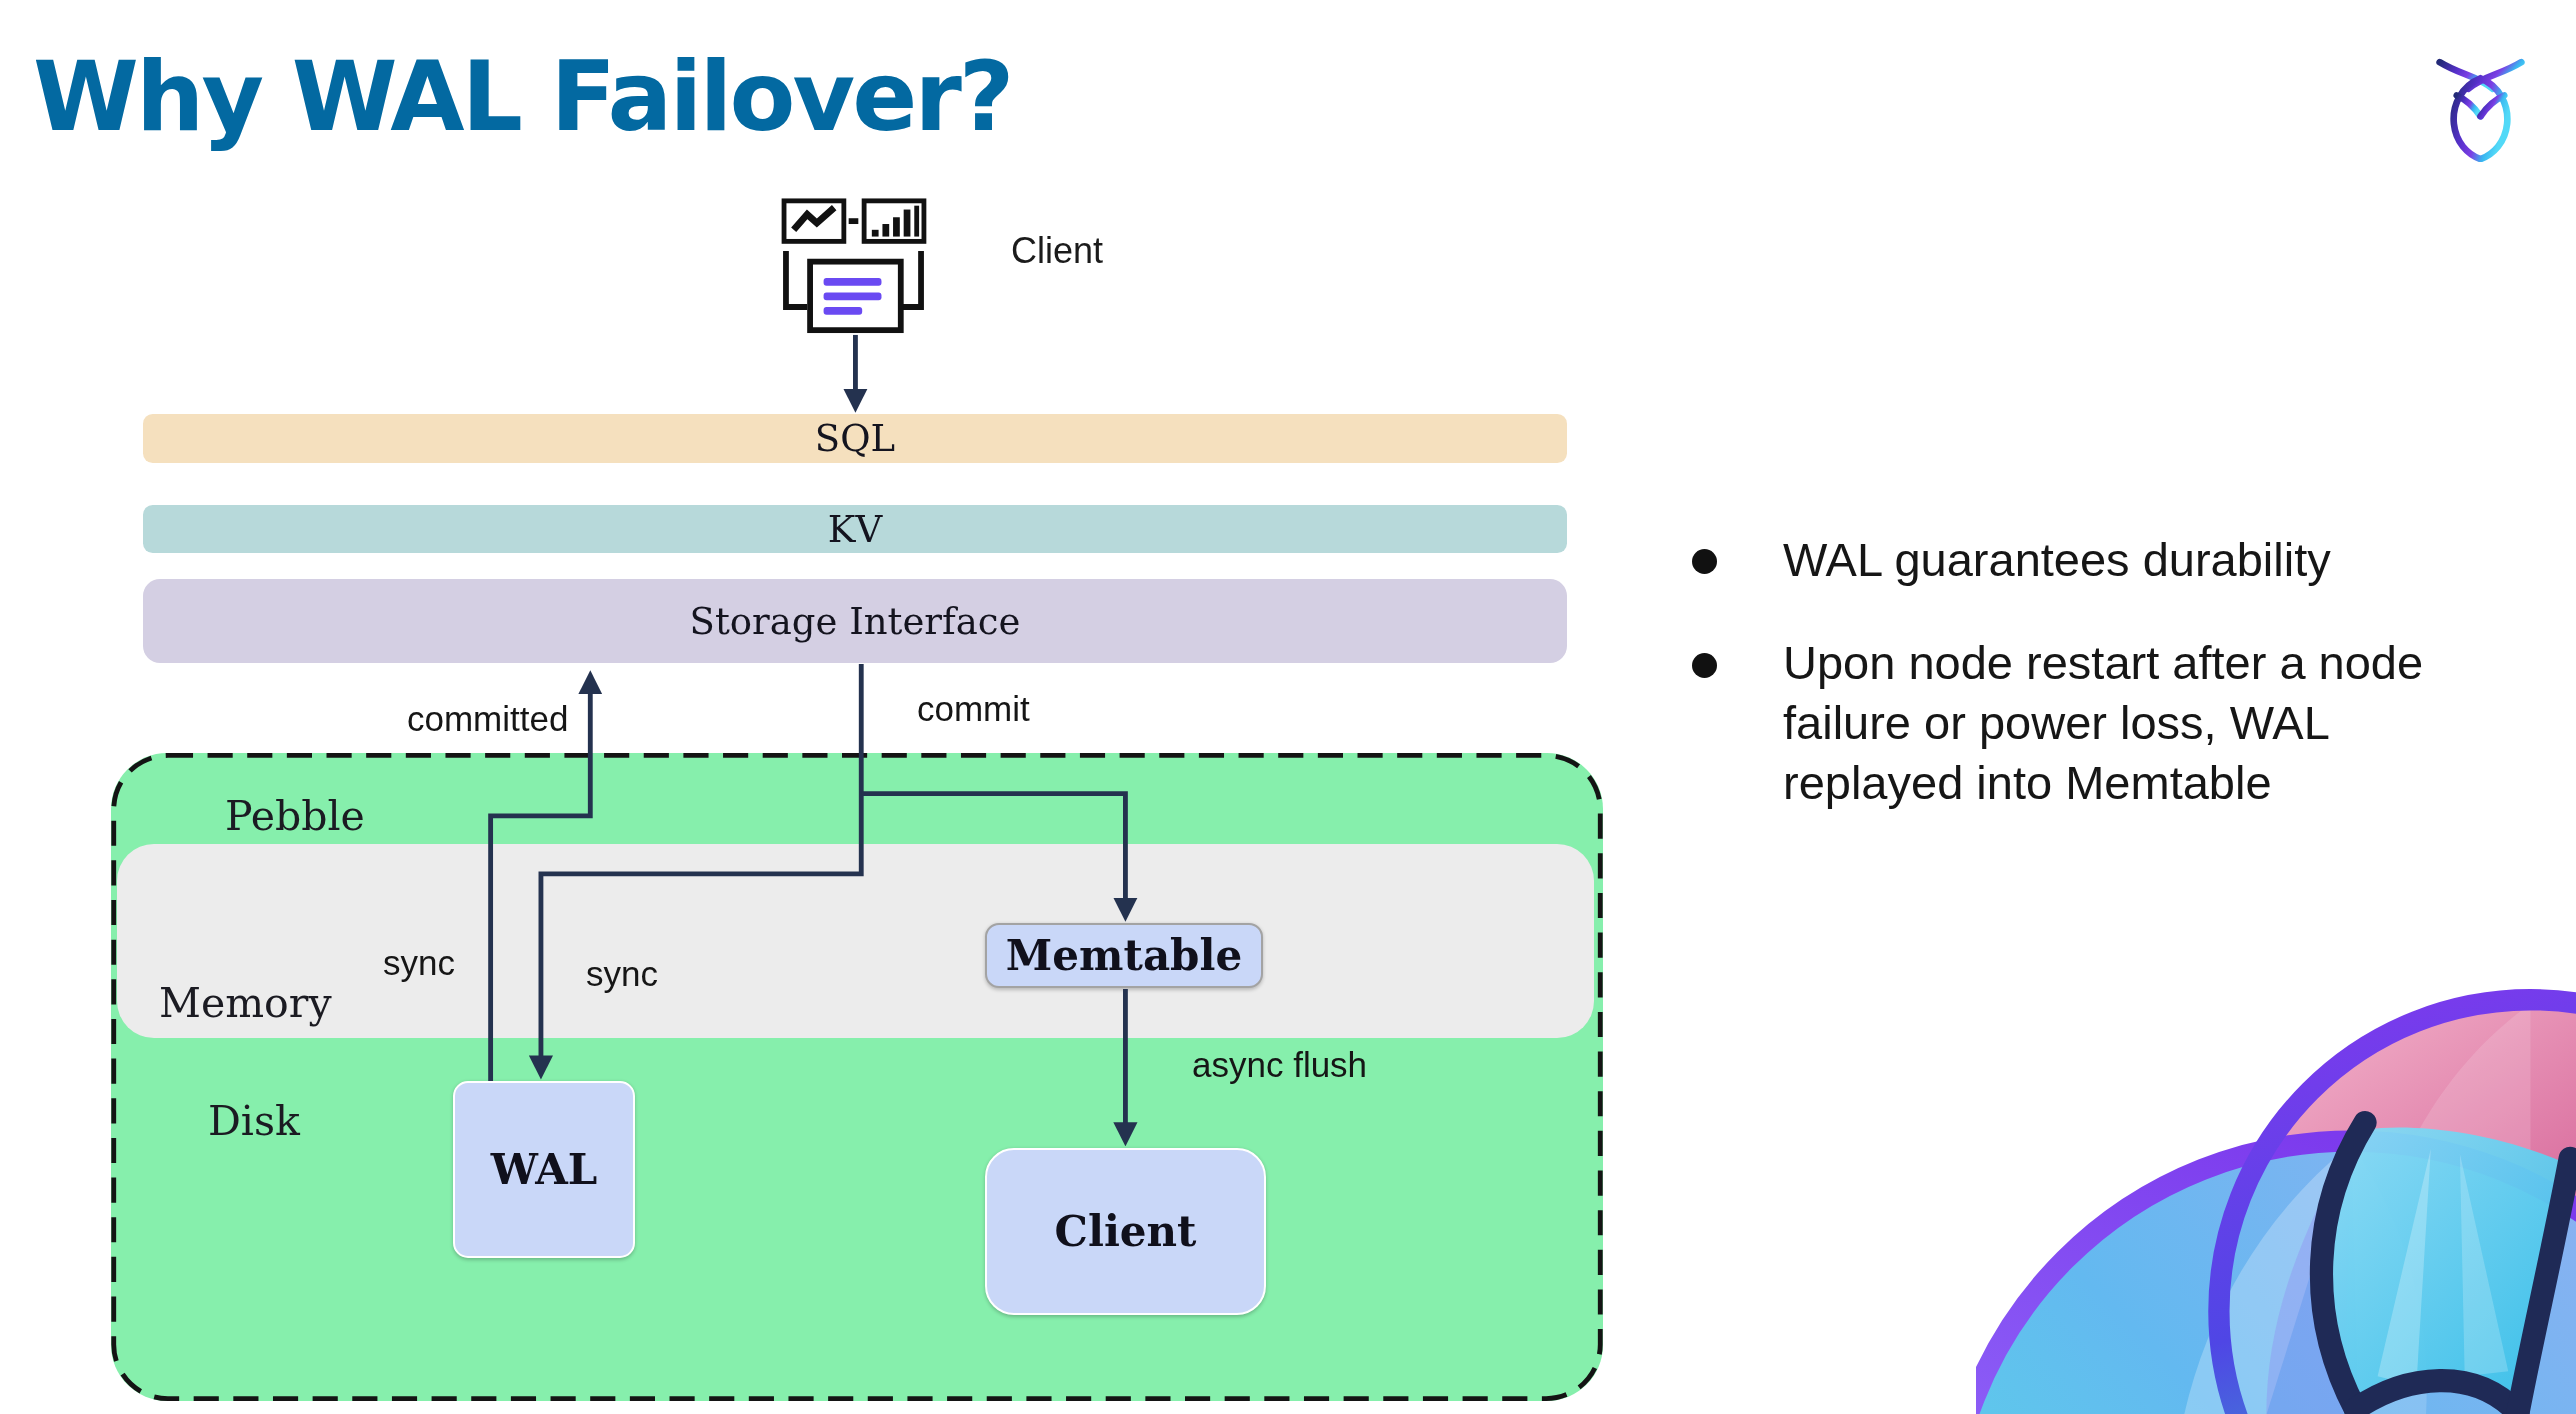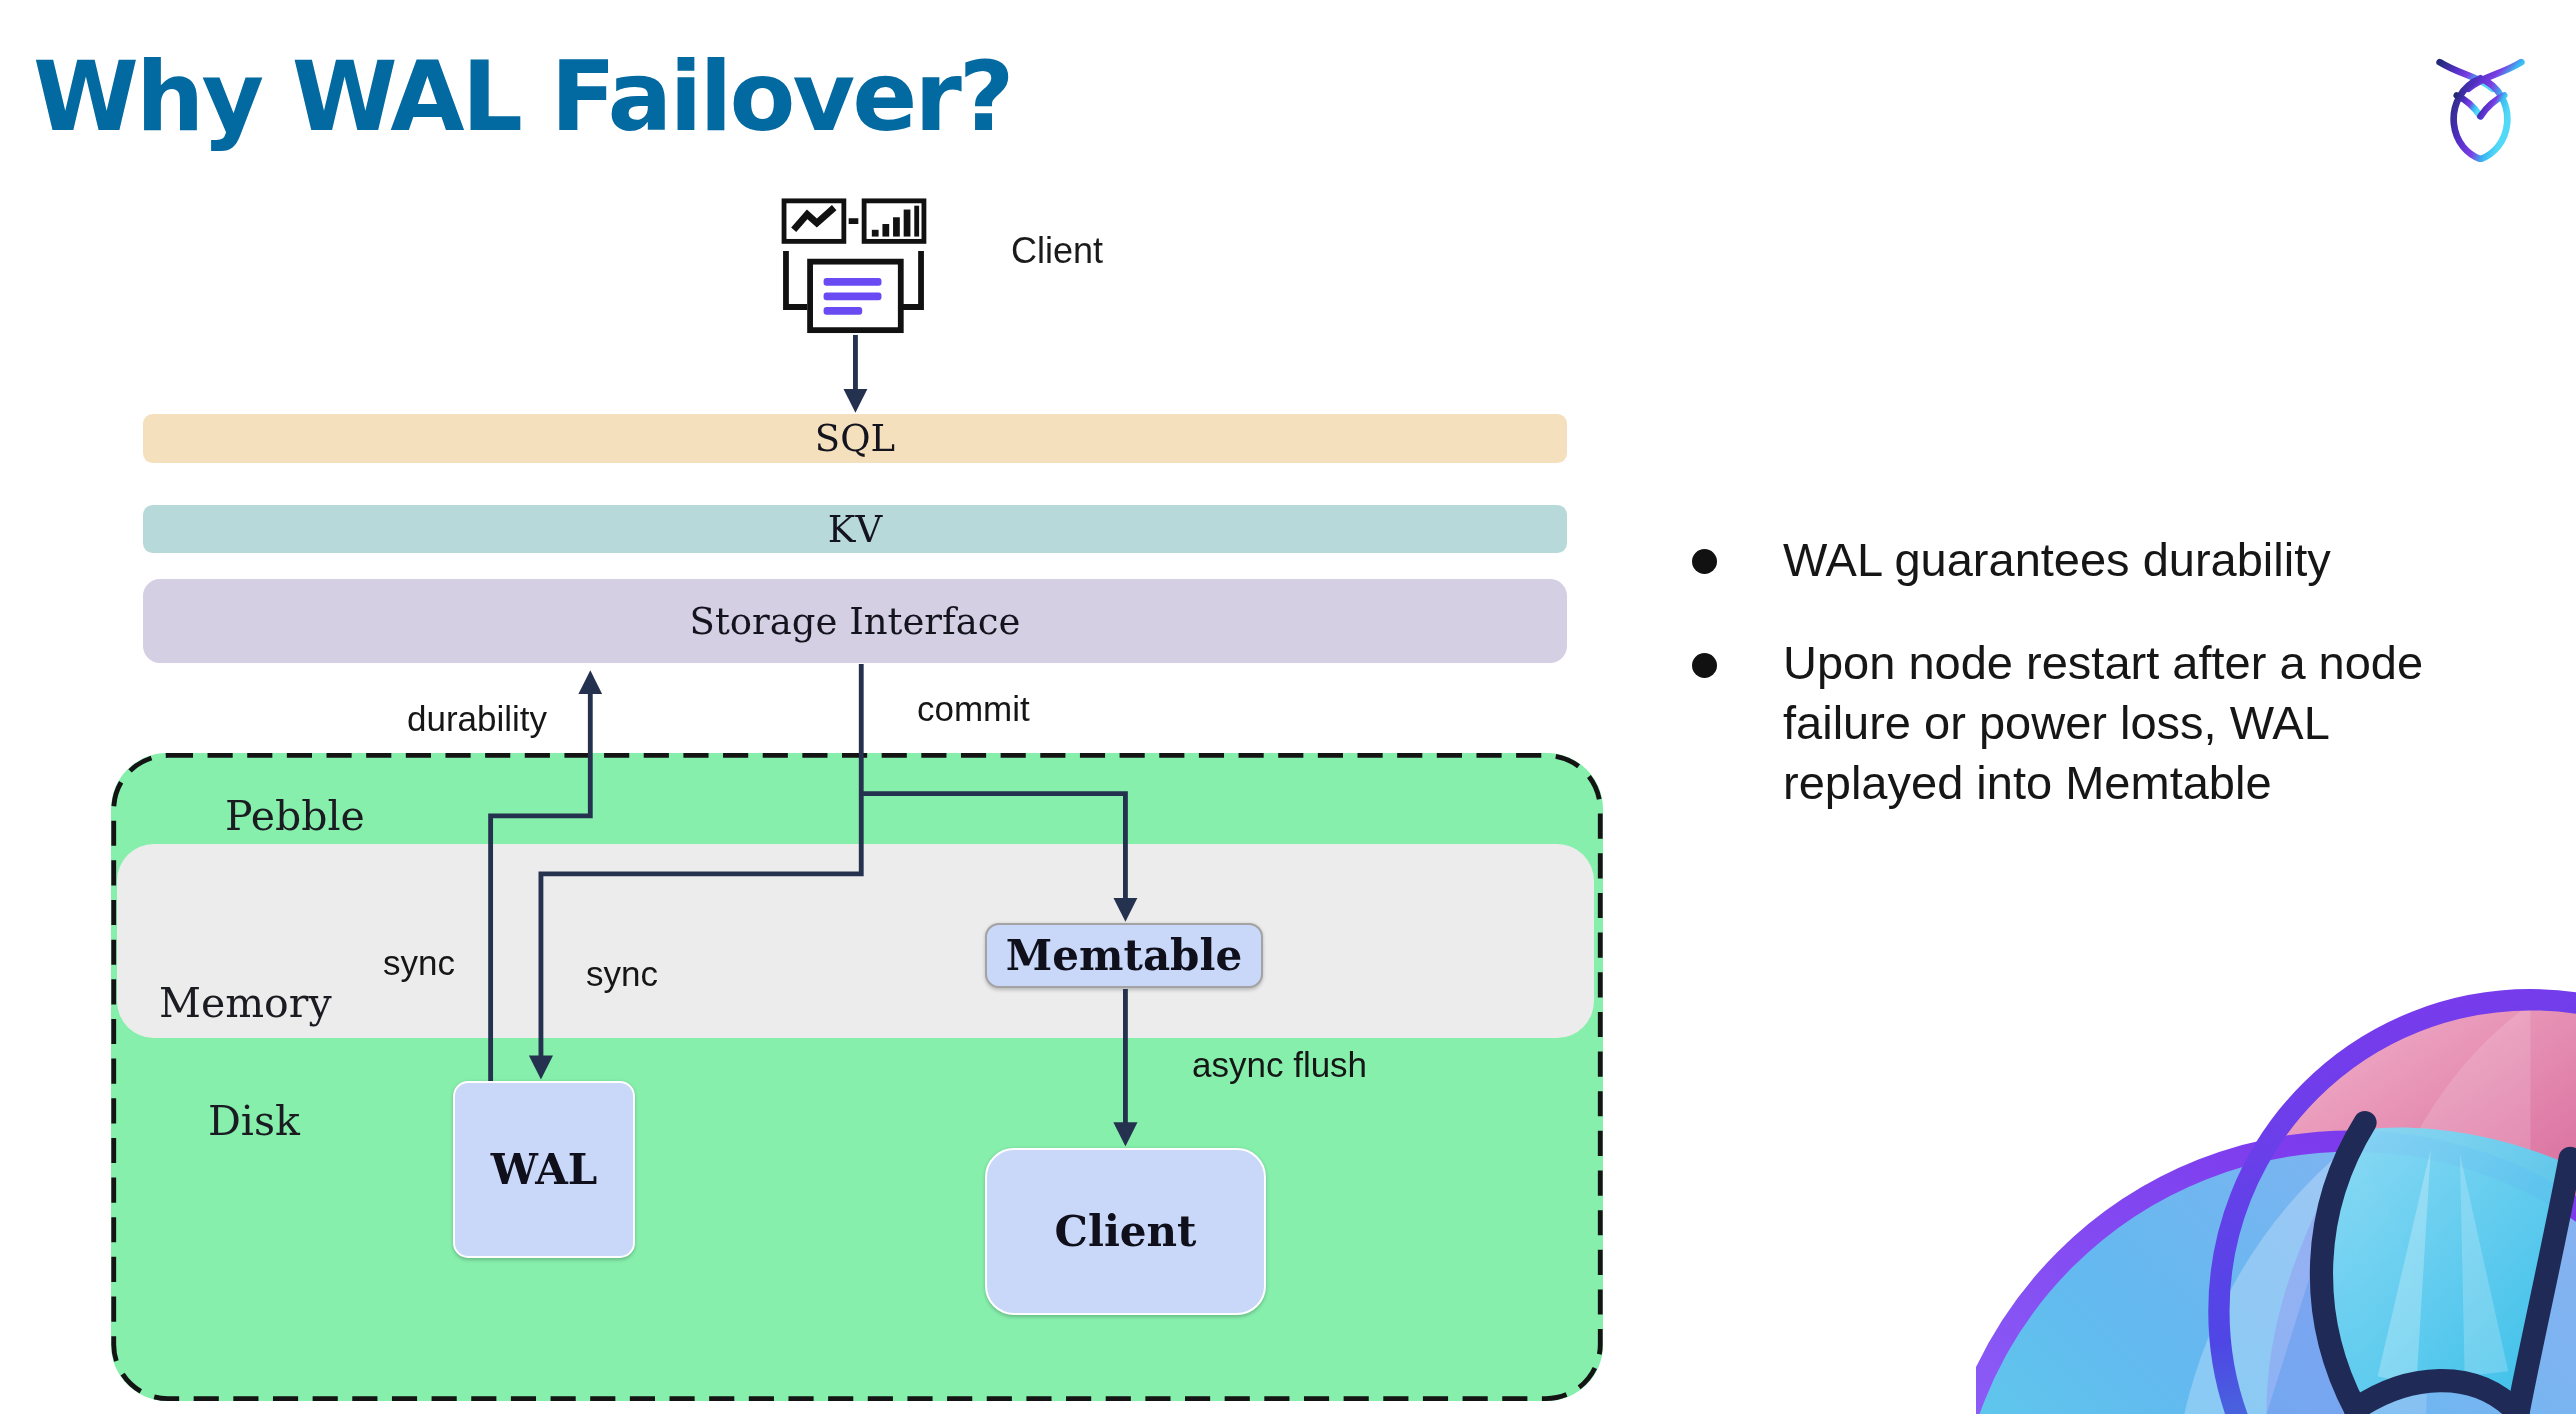--- a/index.html
+++ b/index.html
@@ -157,21 +157,21 @@
     </defs>
     <g fill="none" stroke="#24324f" stroke-width="5">
       <path d="M884,346 V419" marker-end="url(#ah)"></path>
       <path d="M890,686 V903 H559 V1108" marker-end="url(#ah)"></path>
       <path d="M890,820 H1163 V945" marker-end="url(#ah)"></path>
       <path d="M507,1117 V843 H610 V700" marker-end="url(#ah)"></path>
       <path d="M1163,1022 V1177" marker-end="url(#ah)"></path>
     </g>
   </svg>
 
-  <span class="edge-label lbl-committed">durability</span>
+  <span class="edge-label lbl-committed">committed</span>
   <span class="edge-label lbl-commit">commit</span>
   <span class="edge-label lbl-sync1">sync</span>
   <span class="edge-label lbl-sync2">sync</span>
   <span class="edge-label lbl-asyncflush">async flush</span>
 
   <ul class="bullets">
     <li>
       <span class="bullet-dot"></span>
       <span class="bullet-text">WAL guarantees durability</span>
     </li>

